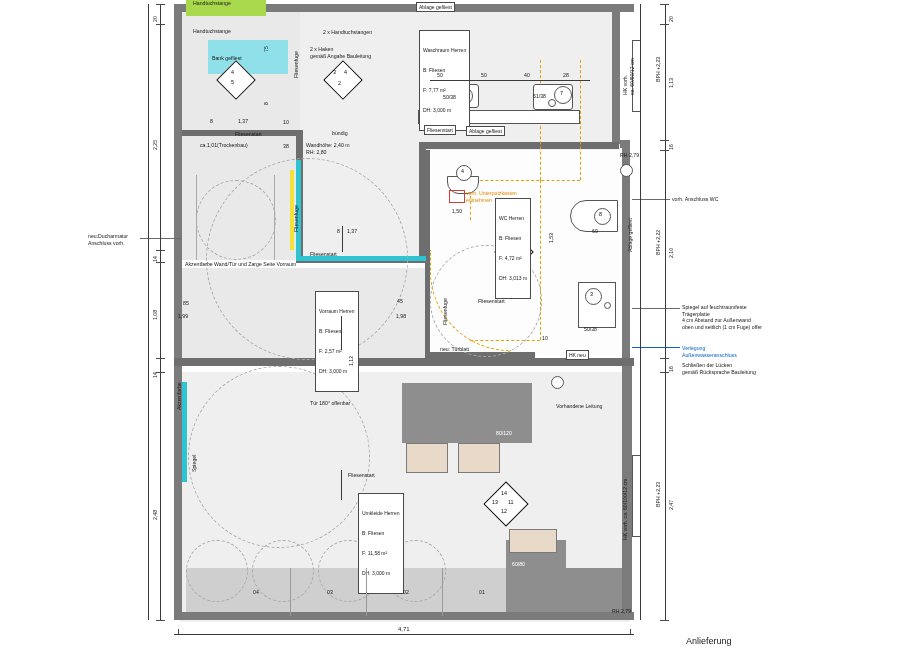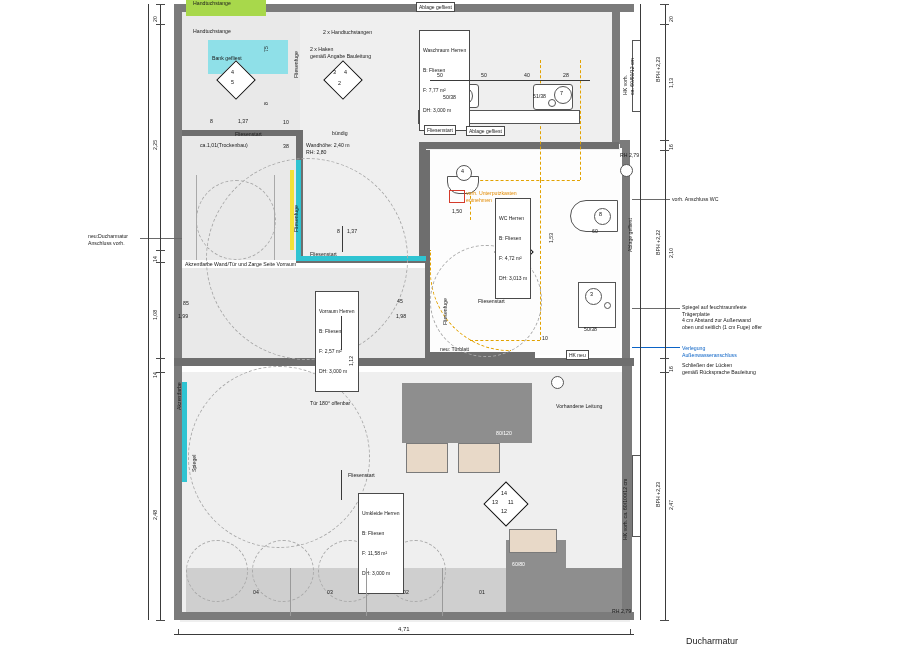--- a/index.html
+++ b/index.html
@@ -349,15 +349,15 @@
   <div class="txt rot" style="left:668px;top:150px;">16</div>
   <div class="txt rot" style="left:668px;top:258px;">2,10</div>
   <div class="txt rot" style="left:668px;top:372px;">16</div>
   <div class="txt rot" style="left:668px;top:510px;">2,47</div>
 
   <div class="ln hline" style="left:174px;top:634px;width:460px;"></div>
   <div class="tick" style="left:178px;top:629px;"></div>
   <div class="tick" style="left:630px;top:629px;"></div>
   <div class="txt" style="left:398px;top:626px;font-size:6px;">4,71</div>
 
-  <div class="bot-label" style="left:686px;top:636px;">Ducharmatur</div>
+  <div class="bot-label" style="left:686px;top:636px;">Anlieferung</div>
 
 </div>
 
 </body></html>

